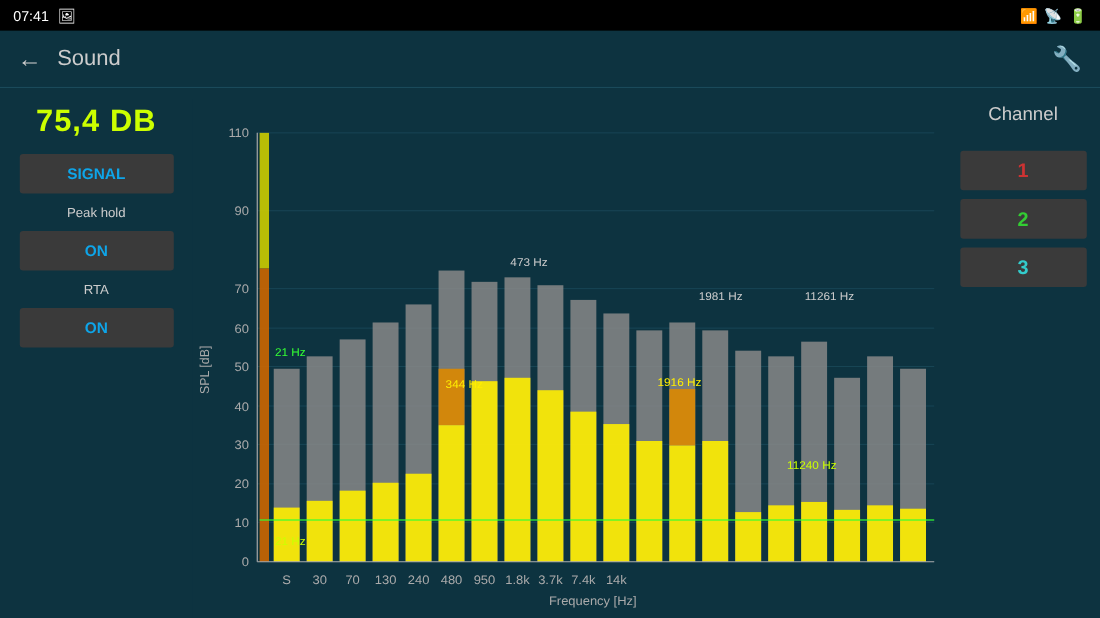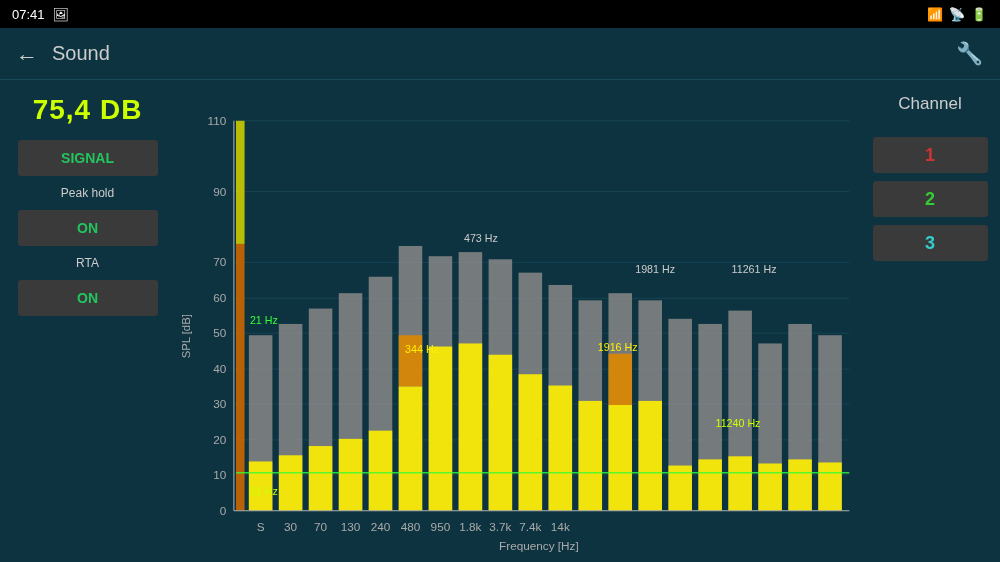--- a/index.html
+++ b/index.html
@@ -76,21 +76,21 @@
       color: #ccff00;
       font-size: 28px;
       font-weight: bold;
       letter-spacing: 1px;
       margin-bottom: 4px;
     }
     .panel-button {
       background: #3a3a3a;
       border: none;
       border-radius: 3px;
-      color: #22c55e;
+      color: #0ea5e9;
       font-size: 14px;
       font-weight: bold;
       width: 140px;
       height: 36px;
       cursor: pointer;
       display: flex;
       align-items: center;
       justify-content: center;
     }
     .panel-label {

